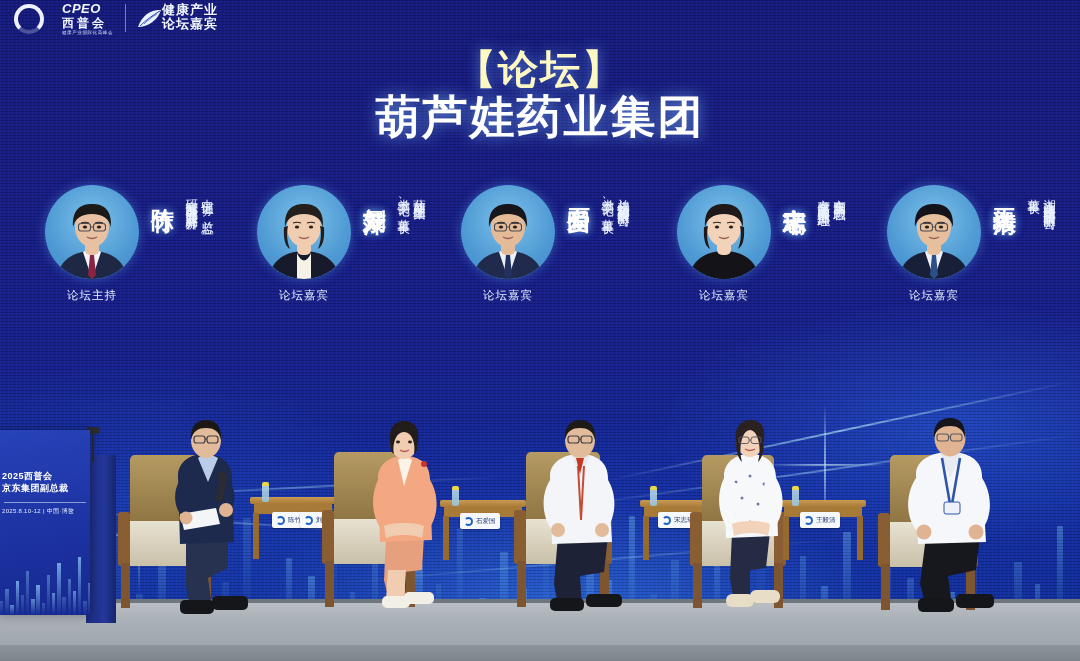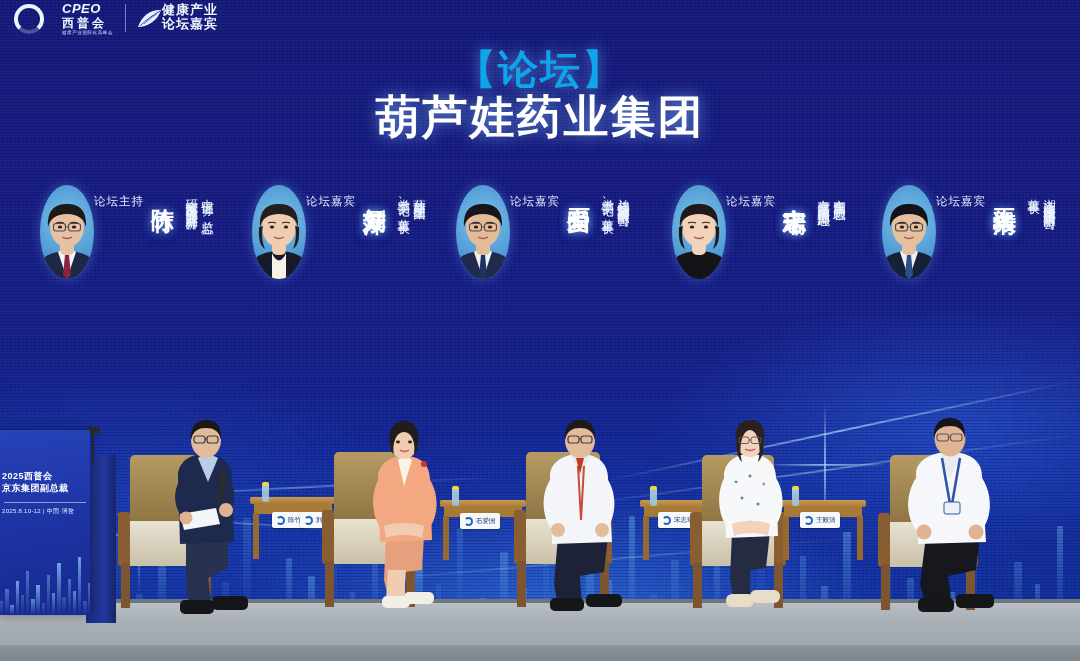--- a/index.html
+++ b/index.html
@@ -51,29 +51,29 @@
   .cpeo-sub{font-size:4.5px;color:#cfe0ff;letter-spacing:.6px;margin-top:2px;}
   .logo-div{position:absolute;left:125px;top:4px;width:1px;height:28px;background:rgba(190,215,255,.55);}
   .logo-right{position:absolute;left:136px;top:3px;display:flex;align-items:flex-end;}
   .leaf{width:26px;height:22px;position:relative;}
   .leaf svg{display:block;}
   .hc-txt{display:flex;flex-direction:column;line-height:1.05;}
   .hc1,.hc2{font-size:13px;font-weight:bold;color:#f2f7ff;letter-spacing:1px;}
 
   
   .title-wrap{position:absolute;left:0;top:48px;width:1080px;text-align:center;}
-  .t1{font-size:40px;font-weight:bold;color:#0ea5e9;letter-spacing:2px;line-height:1.05;
+  .t1{font-size:40px;font-weight:bold;color:#fef9c3;letter-spacing:2px;line-height:1.05;
       text-shadow:0 0 14px rgba(120,180,255,.65);}
   .t2{font-size:45px;font-weight:bold;color:#ffffff;letter-spacing:2px;line-height:1.12;margin-top:2px;
       text-shadow:0 0 16px rgba(130,190,255,.7);}
 
   
   .speakers{position:absolute;left:0;top:185px;width:1080px;height:250px;}
   .sp{position:absolute;top:0;display:flex;align-items:flex-start;}
-  .sp-col-photo{display:flex;width:104px;}
+  .sp-col-photo{display:flex;flex-direction:column;align-items:center;width:104px;}
   .photo{width:94px;height:94px;border-radius:50%;overflow:hidden;position:relative;
          background:radial-gradient(circle at 50% 38%, #7dc2ea 0%, #4f9ad4 60%, #3f86c6 100%);
          box-shadow:0 0 12px rgba(110,190,255,.35);}
   .role{margin-top:9px;font-size:11.5px;color:#e9f2ff;letter-spacing:1px;white-space:nowrap;}
   .sp-name{writing-mode:vertical-rl;text-orientation:upright;font-size:23px;font-weight:bold;color:#ffffff;
            letter-spacing:2px;margin-left:4px;margin-top:4px;text-shadow:0 0 10px rgba(120,190,255,.6);}
   .sp-titles{display:flex;flex-direction:row-reverse;margin-left:3px;margin-top:4px;}
   .sp-title-line{writing-mode:vertical-rl;text-orientation:upright;font-size:12.5px;color:#eaf2ff;
                  letter-spacing:1.5px;margin-left:2px;line-height:1.1;}
 

